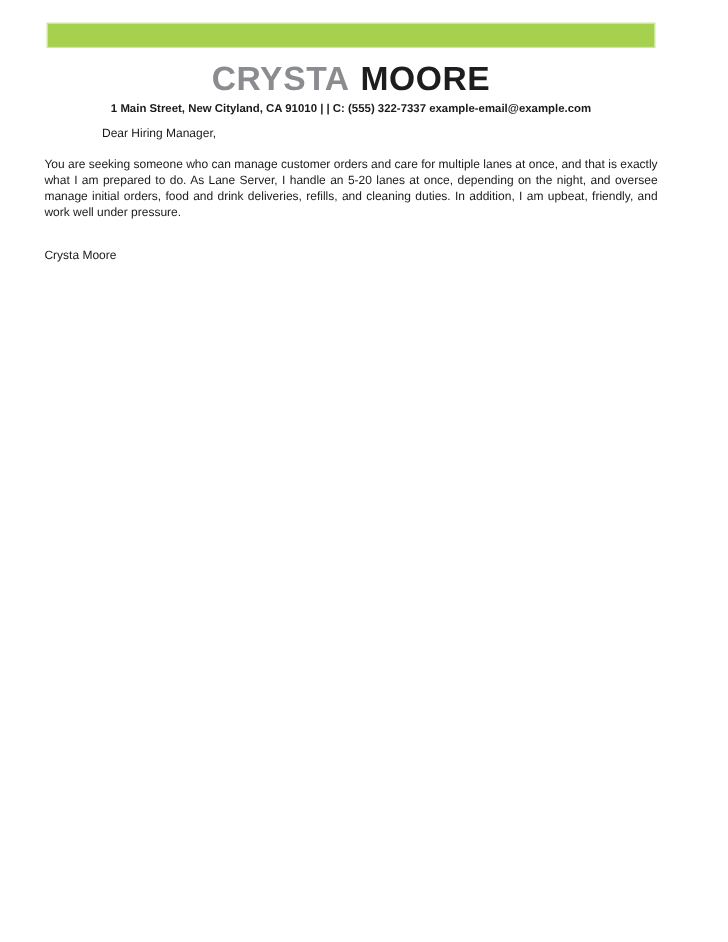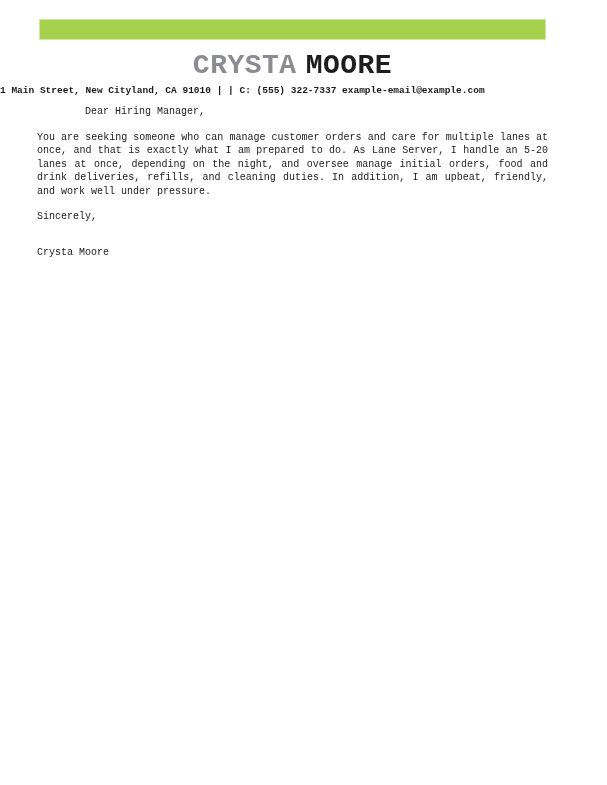--- a/index.html
+++ b/index.html
@@ -5,21 +5,21 @@
   html, body {
     margin: 0;
     padding: 0;
     background: #ffffff;
   }
   .page {
     position: relative;
     width: 585px;
     height: 785px;
     background: #ffffff;
-    font-family: Liberation Mono, monospace;
+    font-family: Liberation Sans, sans-serif;
     color: #1a1a1a;
     overflow: hidden;
   }
   .accent-bar {
     margin: 19px 39px 0 39px;
     height: 21px;
     box-sizing: border-box;
     border: 1px solid #cde79c;
   }
   .name {
@@ -29,20 +29,21 @@
     line-height: 30px;
     font-weight: bold;
     letter-spacing: 0.5px;
     white-space: nowrap;
   }
   .name .first {
     margin-right: 9px;
   }
   .contact {
     margin-top: 4px;
+    text-align: center;
     font-size: 9.5px;
     line-height: 12px;
     font-weight: bold;
     color: #1a1a1a;
   }
   .letter {
     margin: 8px 37px 0 37px;
     font-size: 10px;
     line-height: 13.5px;
   }
@@ -73,18 +74,17 @@
 
   <div class="contact">1 Main Street, New Cityland, CA 91010 | | C: (555) 322-7337 example-email@example.com</div>
 
   <div class="letter">
     <p class="salutation">Dear Hiring Manager,</p>
 
 
     <p class="body-paragraph">You are seeking someone who can manage customer orders and care for multiple lanes at once, and that is exactly what I am prepared to do. As Lane Server, I handle an 5-20 lanes at once, depending on the night, and oversee manage initial orders, food and drink deliveries, refills, and cleaning duties. In addition, I am upbeat, friendly, and work well under pressure.</p>
 
 
-    <p class="closing">Sincerely,</p>
 
     <p class="signature">Crysta Moore</p>
   </div>
 
 </div>
 
 </body></html>

